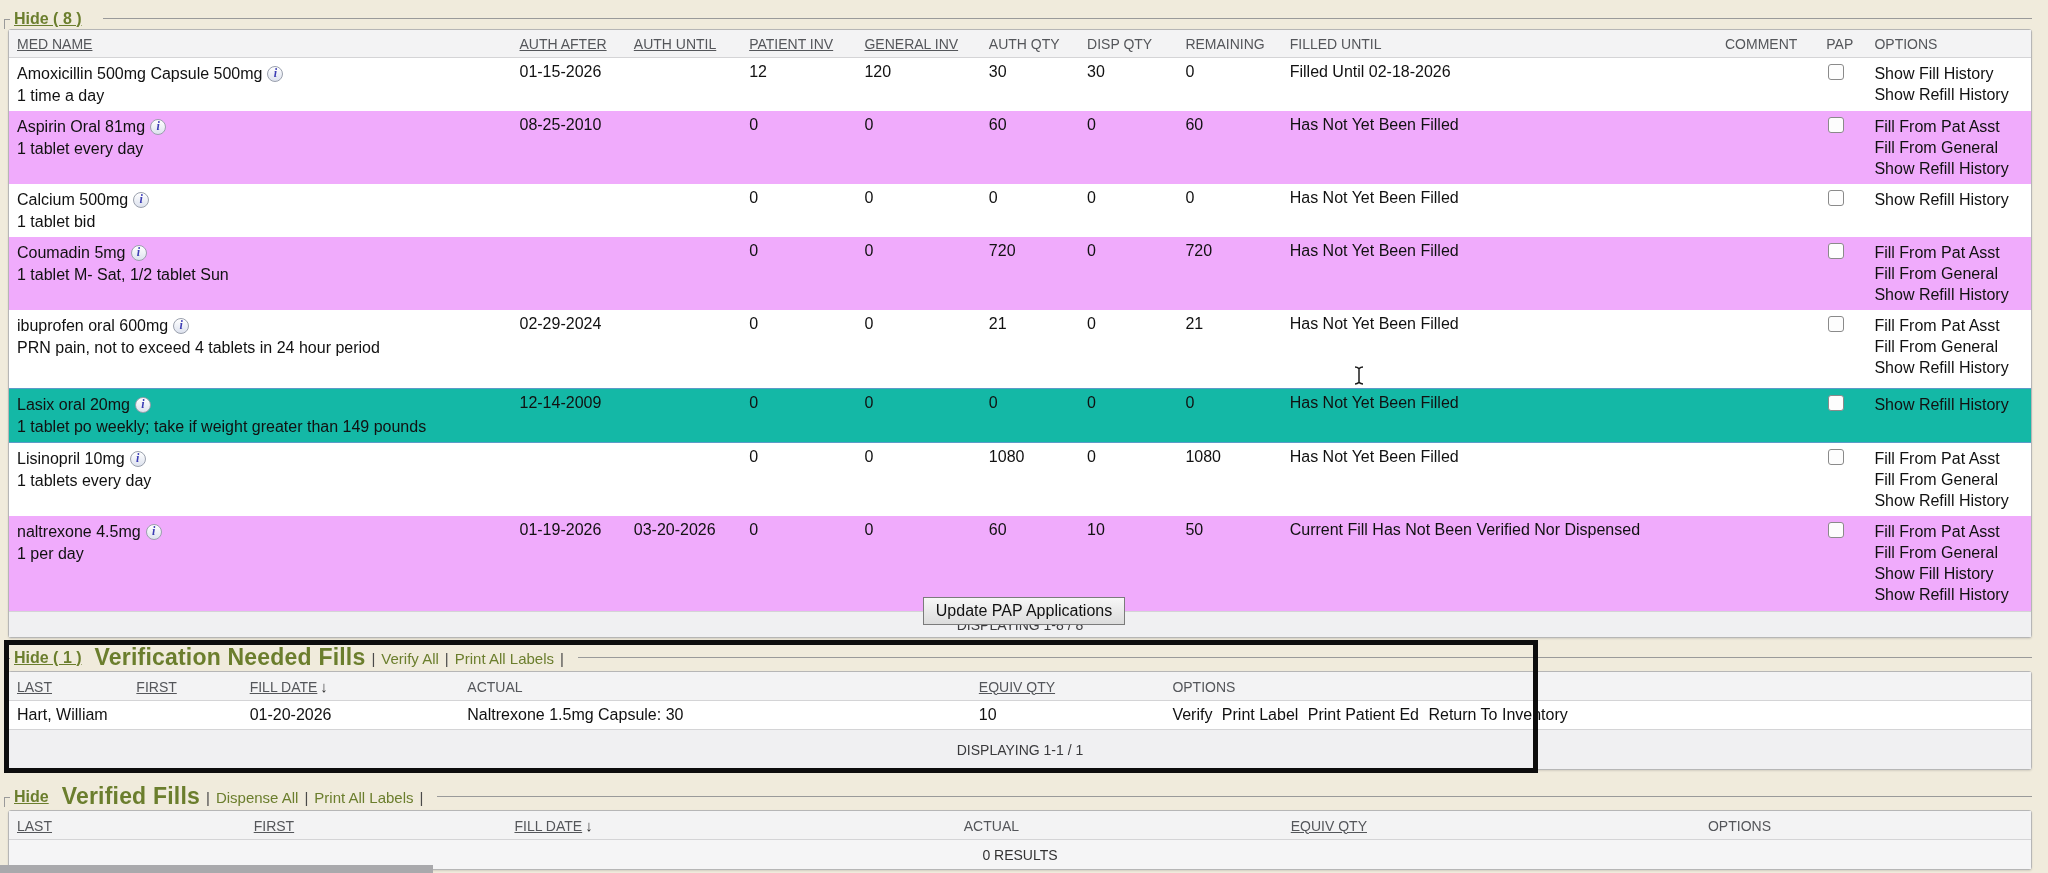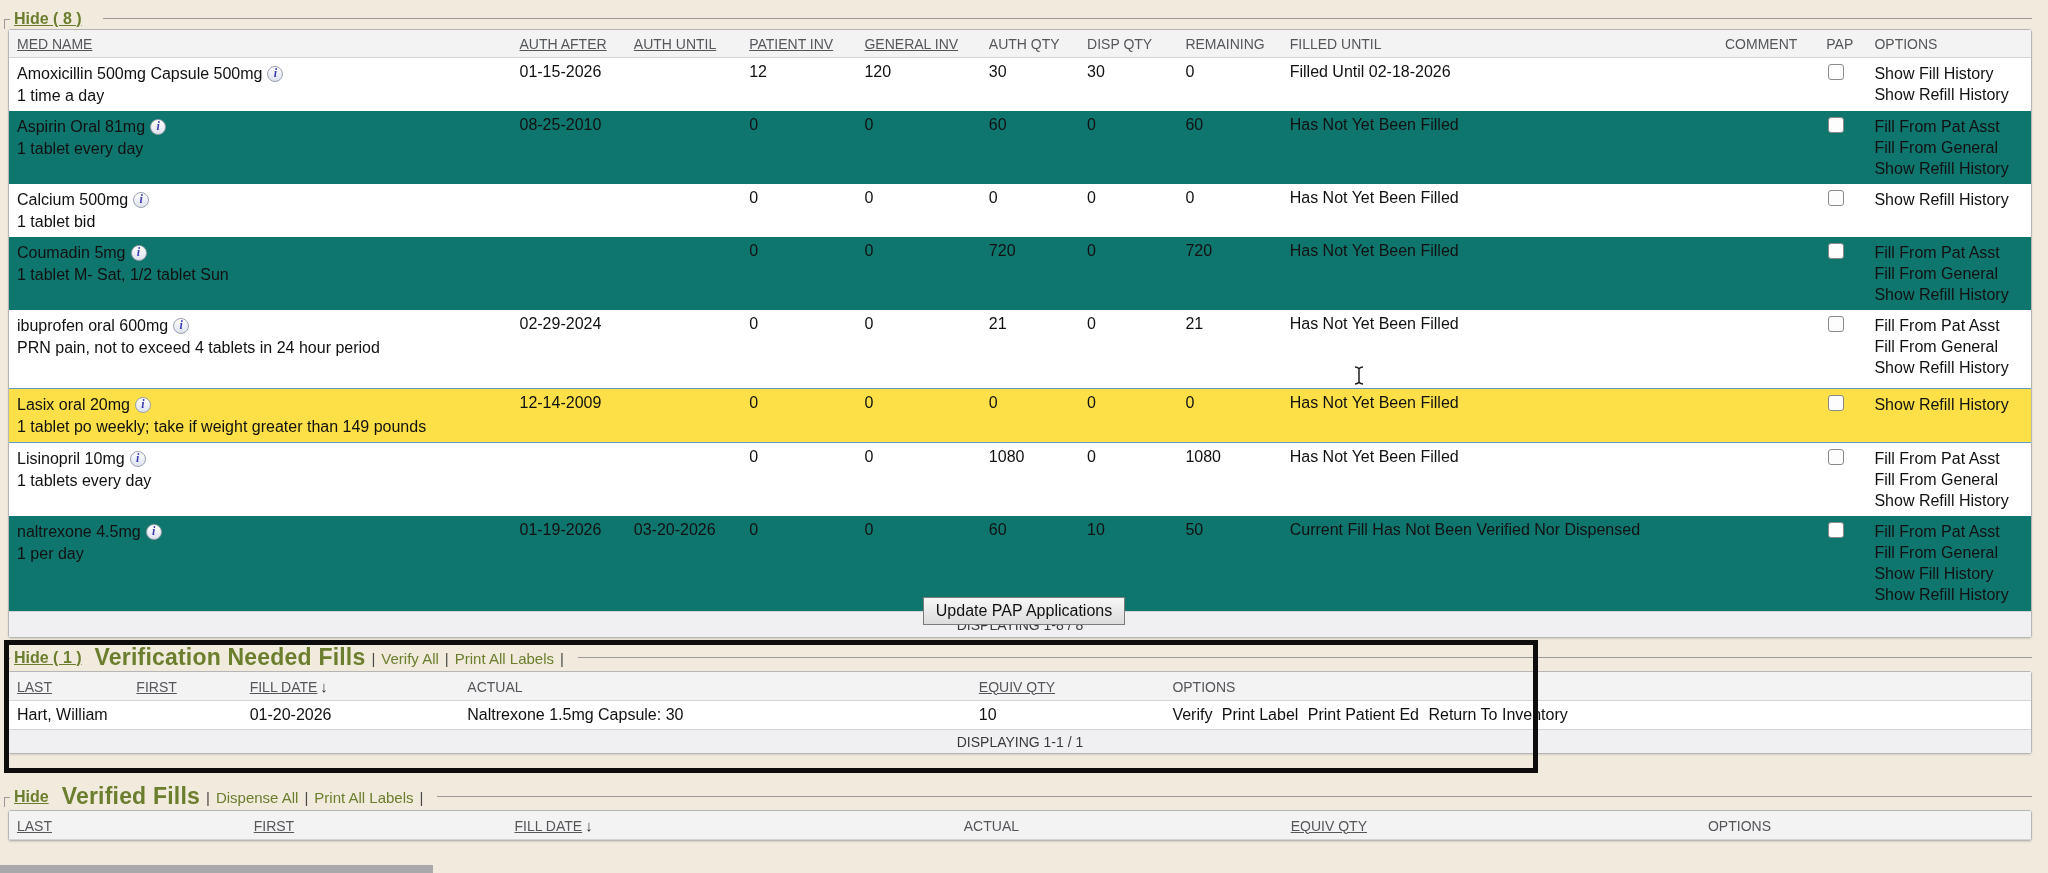--- a/index.html
+++ b/index.html
@@ -35,22 +35,22 @@
     font-size:16px;color:#111;
     box-shadow:0 1px 2px rgba(0,0,0,.12);
   }
   .tbl th{
     font-size:14px;font-weight:normal;color:#54565a;text-align:left;
     padding:6px 8px 5px 8px;height:16px;background:#f3f3f4;
     border-bottom:1px solid #d4d4d6;white-space:nowrap;overflow:hidden;
   }
   .tbl th .u{text-decoration:underline;cursor:pointer;}
   .tbl td{vertical-align:top;padding:5px 8px;overflow:hidden;}
-  tr.gray td{background:#0f766e;}
-  tr.hl td{background:#fde047;border-top:1px solid #5b9bc8;border-bottom:1px solid #5b9bc8;}
+  tr.gray td{background:#f0abfc;}
+  tr.hl td{background:#14b8a6;border-top:1px solid #5b9bc8;border-bottom:1px solid #5b9bc8;}
   tr.rh34 td{height:34px;} tr.rh61 td{height:61px;} tr.rh32 td{height:32px;}
   tr.rh55 td{height:55px;} tr.rh68 td{height:68px;} tr.rh33 td{height:33px;}
   tr.rh52 td{height:52px;} tr.rh85 td{height:85px;}
   .sig{line-height:21px;}
   .med-line{line-height:22px;}
   .opt{display:block;line-height:21px;cursor:pointer;}
   .opt-inline{margin-right:5px;cursor:pointer;}
   .footer-row td{
     background:#f0f0f2;border-top:1px solid #d4d4d6;text-align:center;
     font-size:14px;color:#3a3a3c;padding:4px;height:17px;vertical-align:middle;
@@ -362,21 +362,21 @@
       <td>Naltrexone 1.5mg Capsule: 30</td>
       <td>10</td>
       <td>
         <span class="opt-inline">Verify</span>
         <span class="opt-inline">Print Label</span>
         <span class="opt-inline">Print Patient Ed</span>
         <span class="opt-inline">Return To Inventory</span>
       </td>
     </tr>
     <tr class="footer-row">
-      <td colspan="6" style="padding:3px;">DISPLAYING 1-1 / 1</td>
+      <td colspan="6" style="padding:11px;">DISPLAYING 1-1 / 1</td>
     </tr>
   </tbody>
     </table>
 </div>
 
 <div id="highlight-box"></div>
 
 <div class="section" id="sec3">
   <div class="legend">
     <span class="hide-link">Hide</span>
@@ -400,20 +400,23 @@
     </colgroup>
     <tbody>
         <tr>
       <th><span class="u">LAST</span></th>
       <th><span class="u">FIRST</span></th>
       <th><span class="u">FILL DATE</span><span class="sort-icon">↓</span></th>
       <th><span>ACTUAL</span></th>
       <th><span class="u">EQUIV QTY</span></th>
       <th><span>OPTIONS</span></th>
     </tr>
+    <tr class="results-row">
+      <td colspan="6">0 RESULTS</td>
+    </tr>
   </tbody>
     </table>
 </div>
 
 <div id="text-cursor">
   <svg width="14" height="21" viewBox="0 0 14 21">
     <path d="M3 2 C4.6 2 5.8 2.5 7 3.6 C8.2 2.5 9.4 2 11 2 M7 3.6 V17.4 M3 19 C4.6 19 5.8 18.5 7 17.4 C8.2 18.5 9.4 19 11 19" stroke="#1c1c1c" stroke-width="1.5" fill="none"></path>
   </svg>
 </div>
 

